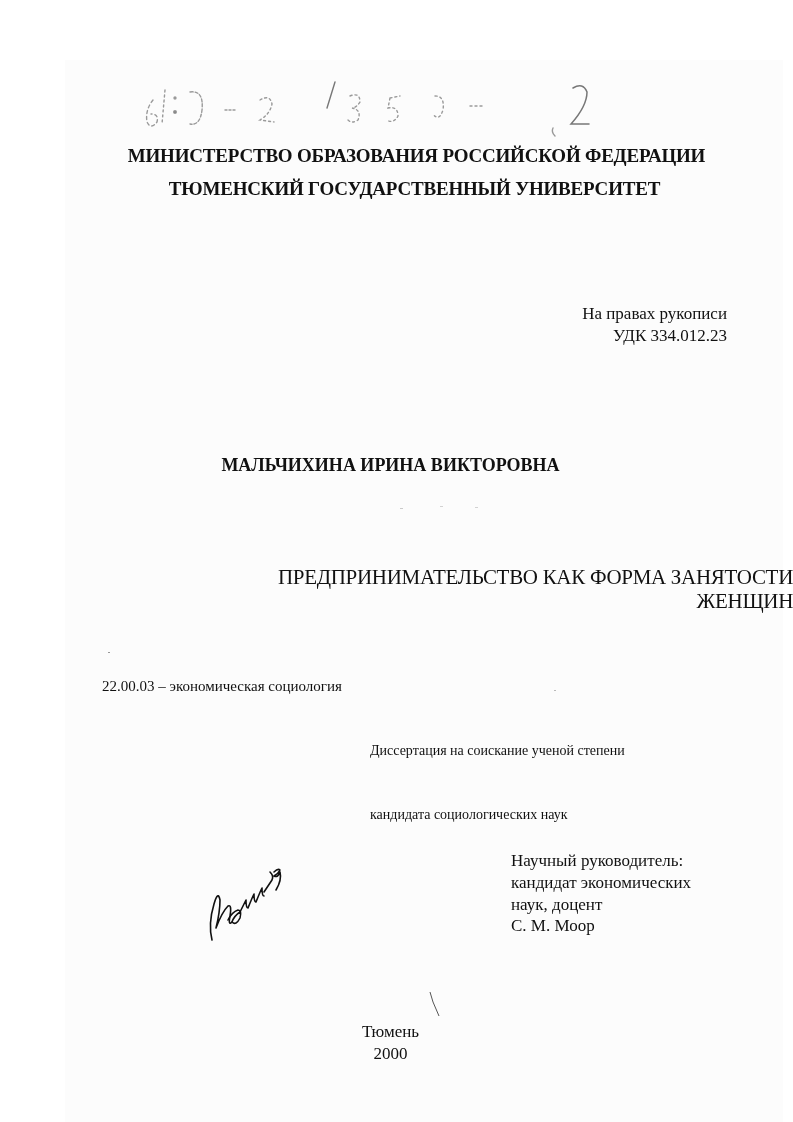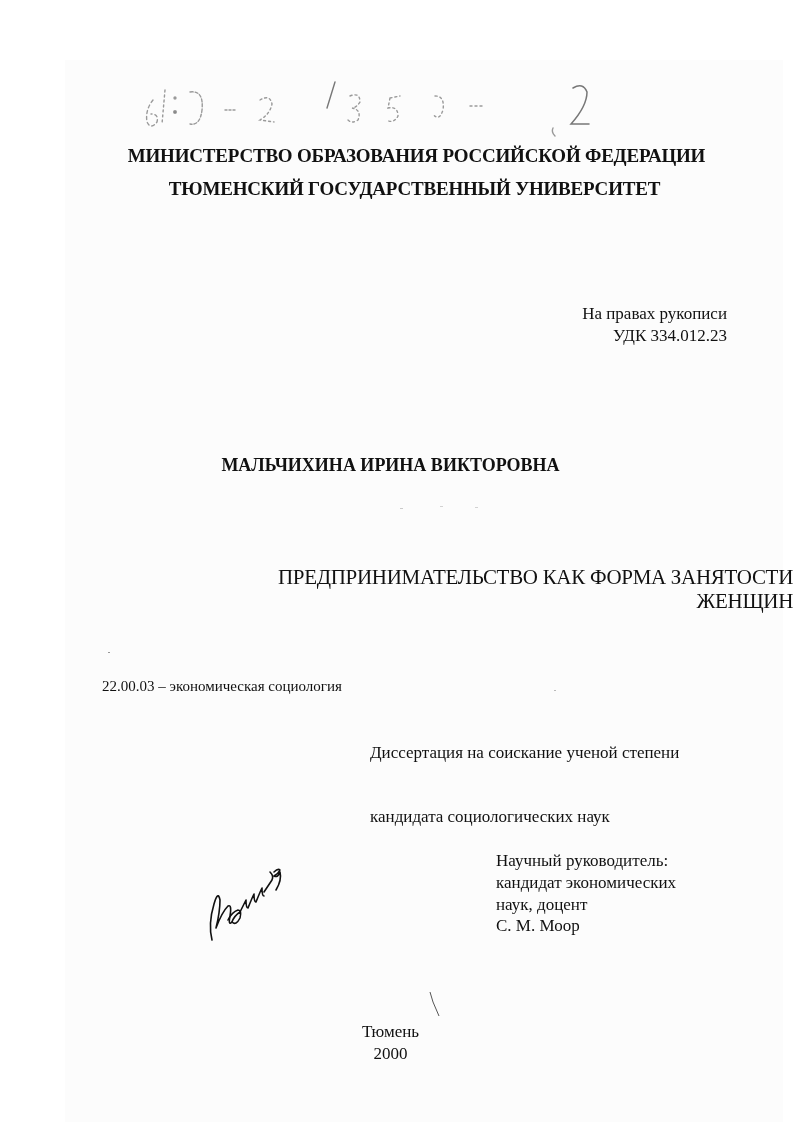--- a/index.html
+++ b/index.html
@@ -80,27 +80,27 @@
     .title-2 { top: 589px; padding-left: 43px; }
 
     .specialty {
       left: 102px;
       top: 678px;
       font-size: 15px;
     }
 
     .dissertation {
       left: 370px;
-      font-size: 17px;
+      font-size: 14px;
     }
     .dissertation-1 { top: 743px; }
     .dissertation-2 { top: 807px; }
 
     .advisor {
-      left: 496px;
+      left: 511px;
       font-size: 17px;
       font-family: Liberation Serif, serif;
     }
     .advisor-1 { top: 851px; }
     .advisor-2 { top: 873px; }
     .advisor-3 { top: 895px; text-align: center; }
     .advisor-4 { top: 916px; }
 
     .signature {
       position: absolute;

